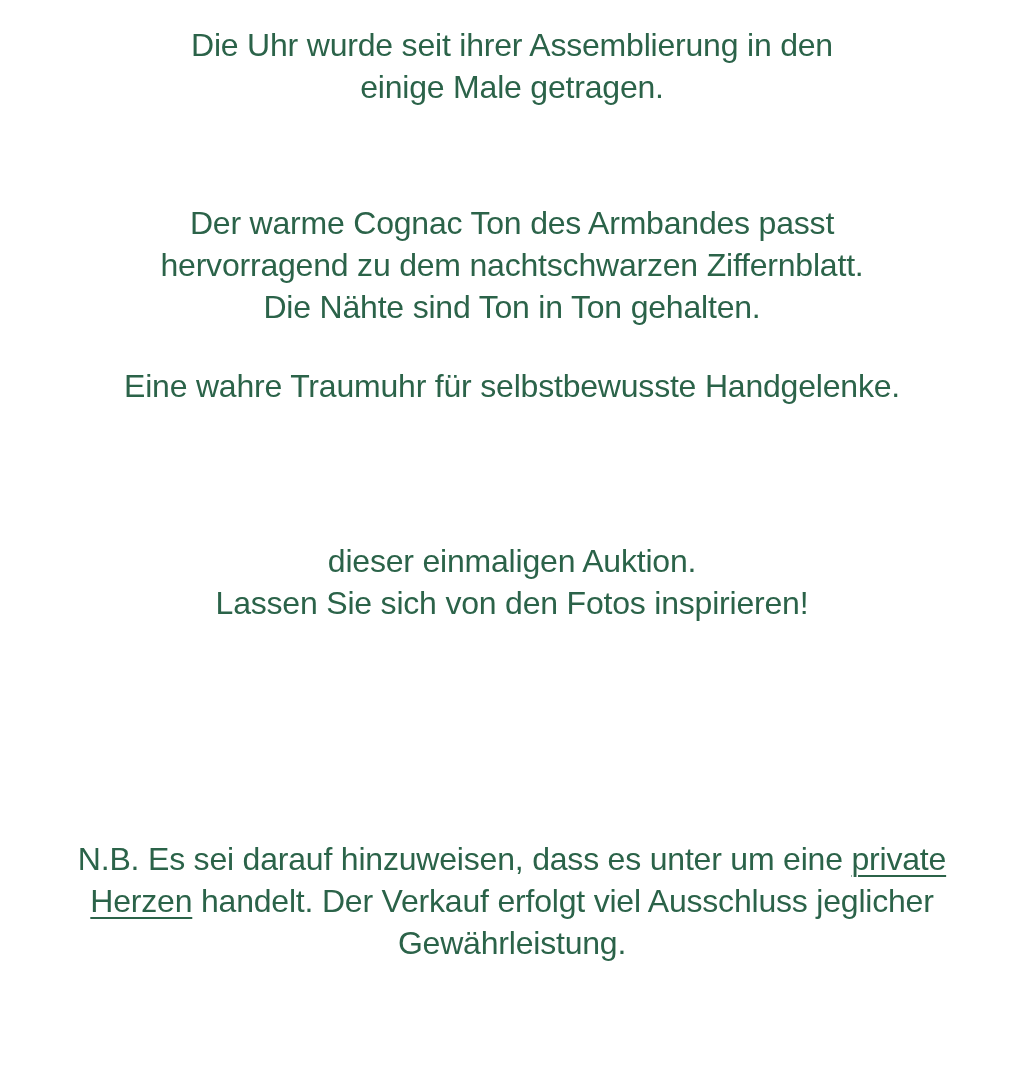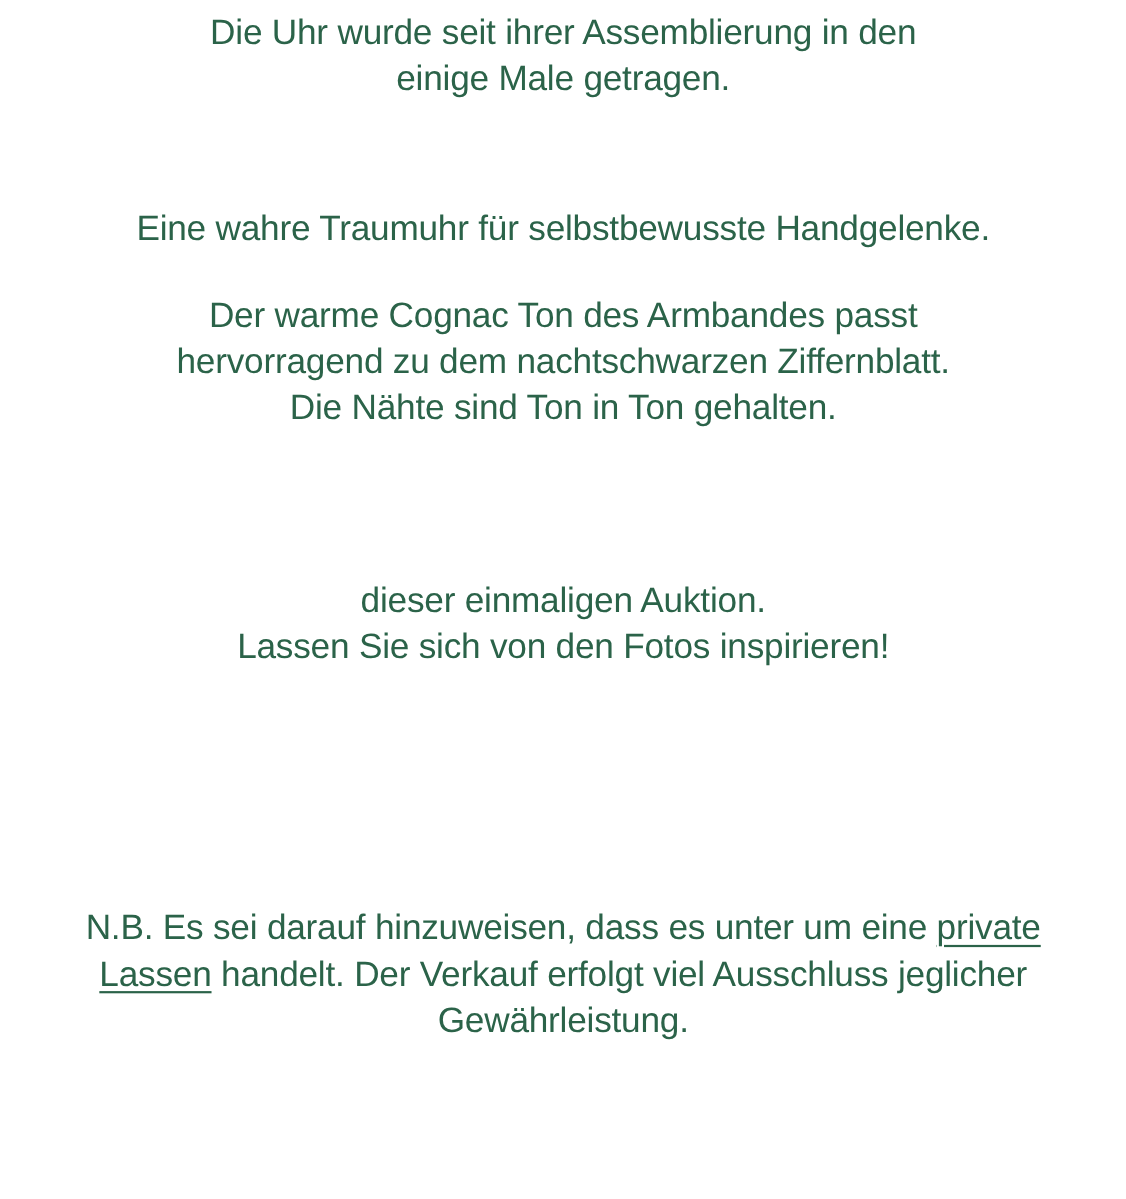--- a/index.html
+++ b/index.html
@@ -19,21 +19,21 @@
     width: 1024px;
     padding: 8px 14px 16px 14px;
     text-align: center;
     font-family: "Liberation Sans", sans-serif;
     font-size: 32px;
     line-height: 42px;
     letter-spacing: -0.2px;
     color: #2b6349;
   }
   .description p {
-    margin: 0;
+    margin: 16px;
   }
   
   .description p:nth-of-type(1) { margin-bottom: 94px; }
   .description p:nth-of-type(2) { margin-bottom: 37px; }
   .description p:nth-of-type(3) { margin-bottom: 133px; }
   .description p:nth-of-type(4) { margin-bottom: 214px; }
   .description p:nth-of-type(5) { margin-bottom: 0; }
   .line {
     display: block;
     white-space: nowrap;
@@ -47,30 +47,30 @@
 </head>
 <body>
 
 <main class="page" style="background: rgb(255, 255, 255);">
   <article class="description" id="description" style="color: rgb(43, 99, 73);">
       <p>
         <span class="line"><span class="seg">Die Uhr wurde seit ihrer Assemblierung in den</span></span>
         <span class="line"><span class="seg">einige Male getragen.</span></span>
       </p>
       <p>
-        <span class="line"><span class="seg">Eine wahre Traumuhr für selbstbewusste Handgelenke.</span></span>
-      </p>
-      <p>
         <span class="line"><span class="seg">Der warme Cognac Ton des Armbandes passt</span></span>
         <span class="line"><span class="seg">hervorragend zu dem nachtschwarzen Ziffernblatt.</span></span>
         <span class="line"><span class="seg">Die Nähte sind Ton in Ton gehalten.</span></span>
+      </p>
+      <p>
+        <span class="line"><span class="seg">Eine wahre Traumuhr für selbstbewusste Handgelenke.</span></span>
       </p>
       <p>
         <span class="line"><span class="seg">dieser einmaligen Auktion.</span></span>
         <span class="line"><span class="seg">Lassen Sie sich von den Fotos inspirieren!</span></span>
       </p>
       <p>
         <span class="line"><span class="seg">N.B. Es sei darauf hinzuweisen, dass es unter um eine </span><span class="seg-underline">private</span></span>
-        <span class="line"><span class="seg-underline">Lassen</span><span class="seg"> handelt. Der Verkauf erfolgt viel Ausschluss jeglicher</span></span>
+        <span class="line"><span class="seg-underline">Herzen</span><span class="seg"> handelt. Der Verkauf erfolgt viel Ausschluss jeglicher</span></span>
         <span class="line"><span class="seg">Gewährleistung.</span></span>
       </p>
     </article>
 </main>
 
 </body></html>

